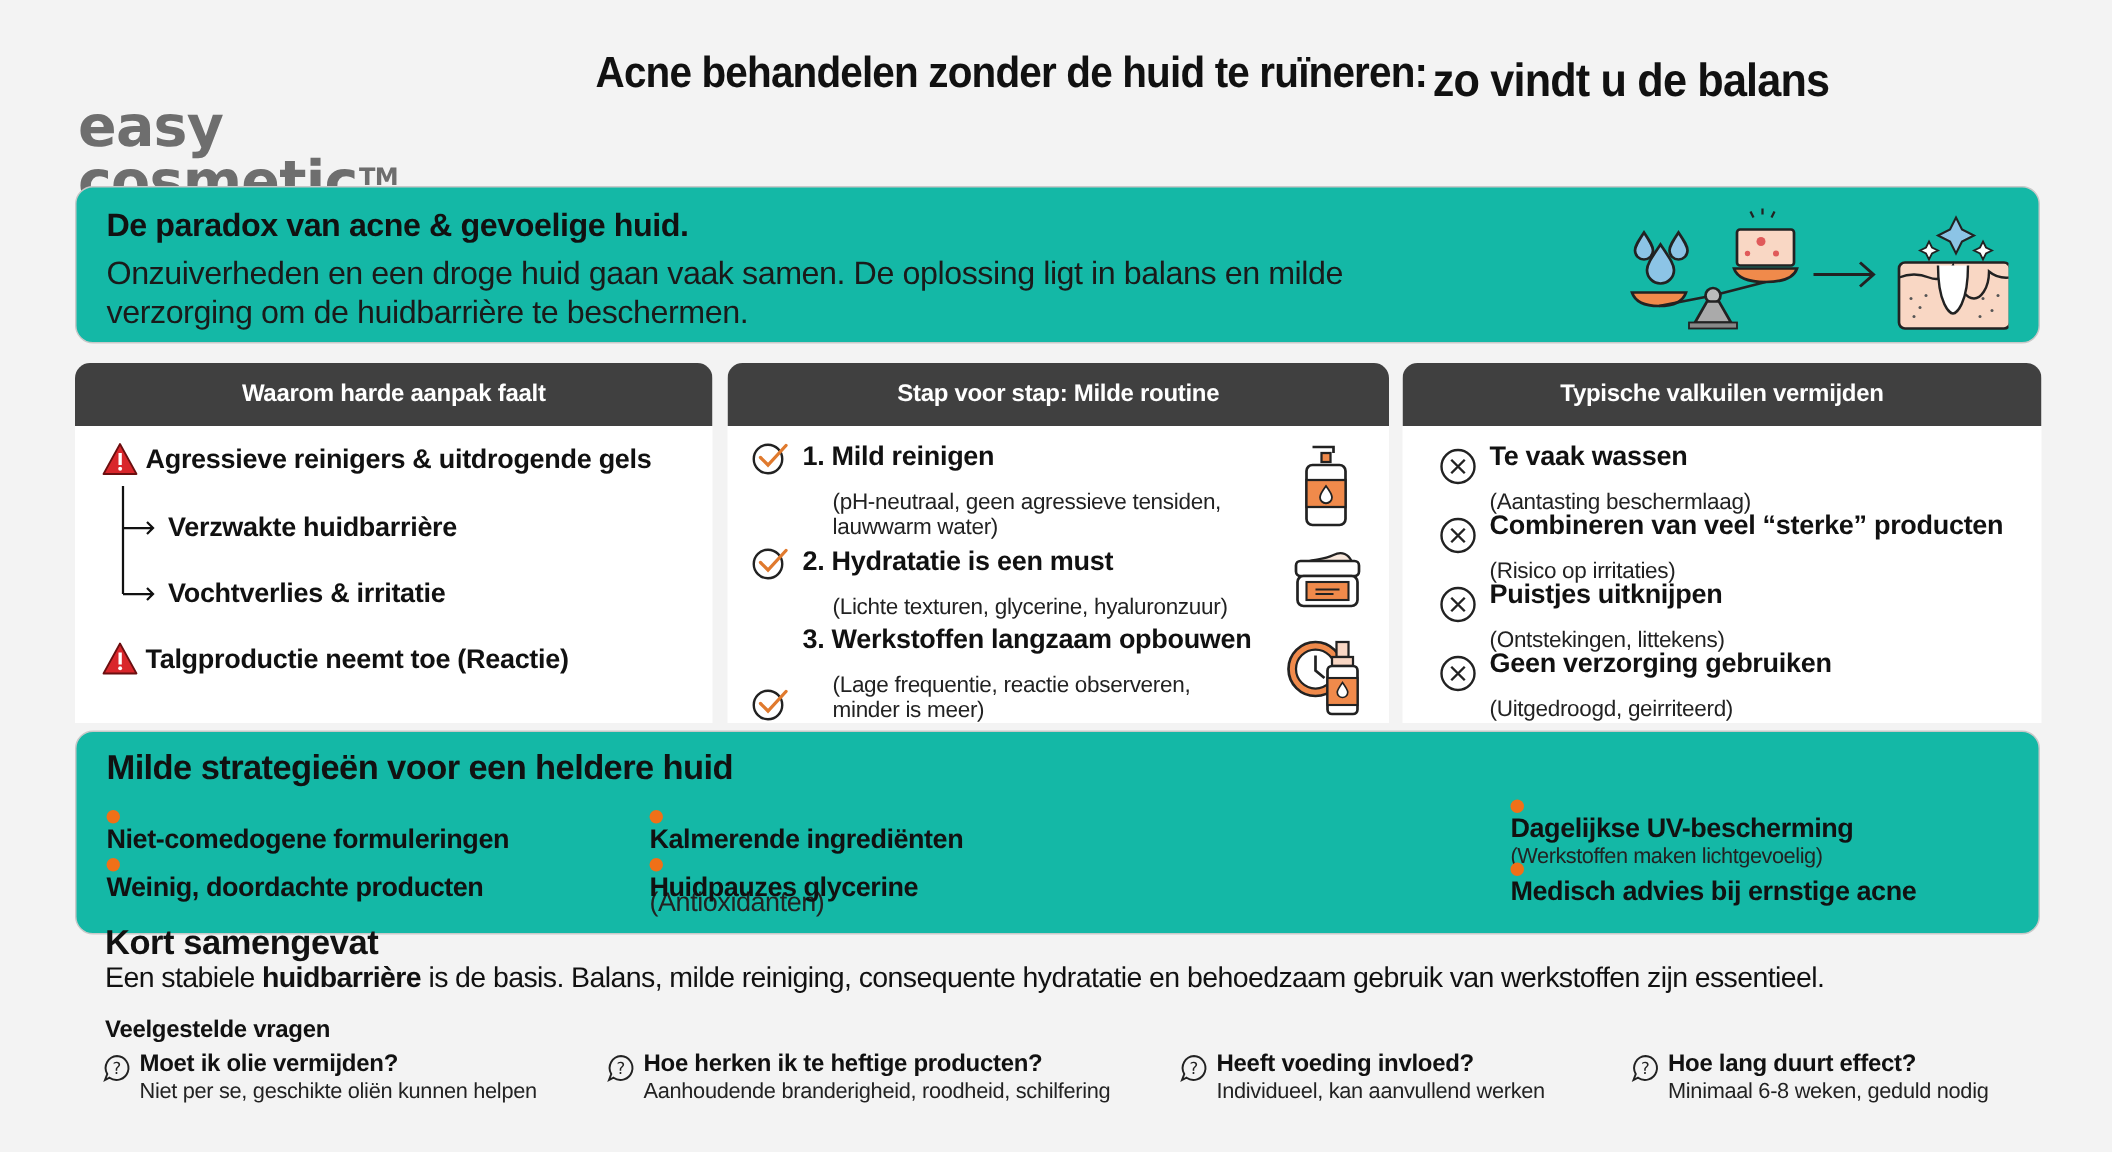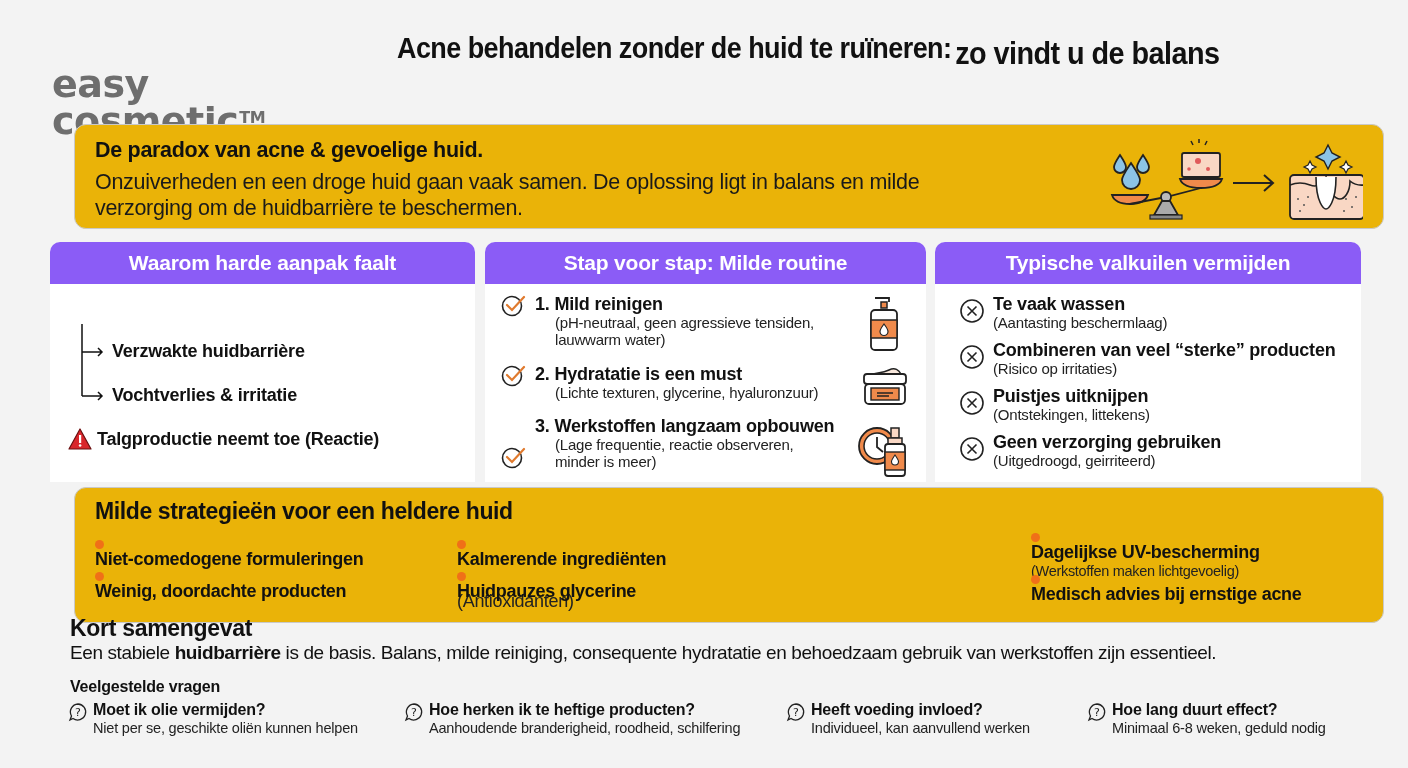--- a/index.html
+++ b/index.html
@@ -17,38 +17,38 @@
   .logo .l1 { font-size: 38px; display: block; }
   .logo .l2 { font-size: 38px; display: block; }
   .logo .tm { font-size: 16px; vertical-align: top; position: relative; top: -4px; margin-left: 1px; }
 
   
   .title { left: 397px; top: 30px; font-weight: bold; font-size: 29px; letter-spacing: -0.6px; white-space: nowrap; transform: scaleX(0.93); transform-origin: left top; }
   .title .t2 { font-size: 31px; position: relative; top: 6px; margin-left: 4px; }
 
   
   .card {
-    background: #eab308; border: 1.5px solid #c9c9c9; border-radius: 12px; margin-left: 24px;
+    background: #14b8a6; border: 1.5px solid #c9c9c9; border-radius: 12px;
   }
   .intro { left: 50px; top: 124px; width: 1310px; height: 105px; }
   .intro h2 { position: absolute; left: 20px; top: 13px; font-size: 21.5px; font-weight: bold; letter-spacing: -0.3px; }
   .intro p { position: absolute; left: 20px; top: 44px; width: 900px; font-size: 21.5px; line-height: 26px; letter-spacing: -0.3px; color: #1a1a1a; }
   .intro svg { position: absolute; right: 20px; top: 8px; }
 
   
   .col { top: 242px; height: 240px; background: #fff; border-radius: 10px 10px 0 0; overflow: hidden; }
-  .col .head { height: 42px; background: #8b5cf6; color: #fff; font-weight: bold; font-size: 21px; text-align: center; line-height: 42px; letter-spacing: -0.2px; }
+  .col .head { height: 42px; background: #404040; color: #fff; font-weight: bold; font-size: 16px; text-align: center; line-height: 42px; letter-spacing: -0.2px; }
   .c1 { left: 50px; width: 425px; }
   .c2 { left: 485px; width: 441px; }
   .c3 { left: 935px; width: 426px; }
 
   .row { position: absolute; display: flex; align-items: flex-start; }
   .c1 .txt { font-size: 18px; font-weight: bold; letter-spacing: -0.2px; white-space: nowrap; }
   .c2 .t, .c3 .t { font-size: 18px; font-weight: bold; letter-spacing: -0.2px; line-height: 20px; white-space: nowrap; }
-  .c2 .s, .c3 .s { font-size: 15px; line-height: 17px; color: #222; letter-spacing: -0.2px; }
+  .c2 .s, .c3 .s { font-size: 15px; line-height: 17px; color: #222; letter-spacing: -0.2px; margin-top: 12px; }
 
   
   .strat { left: 50px; top: 487px; width: 1310px; height: 136px; }
   .strat h2 { position: absolute; left: 20px; top: 10px; font-size: 23px; font-weight: bold; letter-spacing: -0.4px; }
   .bullet { position: absolute; display: flex; align-items: flex-start; font-size: 18px; font-weight: bold; letter-spacing: -0.3px; white-space: nowrap; flex-direction: column; }
   .bullet .dot { width: 9px; height: 9px; border-radius: 50%; background: #f07018; margin-top: 7px; margin-right: 12px; flex: none; }
   .bullet .norm { font-weight: normal; color: #222; }
   .bullet .sub { display: block; font-size: 14.5px; font-weight: normal; color: #222; line-height: 16px; }
 
   
@@ -114,20 +114,28 @@
       </g>
 
     <path d="M240 12 l4 8 8 4 -8 4 -4 8 -4 -8 -8 -4 8 -4z" fill="#8cc4e6" stroke="#222" stroke-width="1.4"></path>
     <path d="M222 28 l2 4 4 2 -4 2 -2 4 -2 -4 -4 -2 4 -2z" fill="#fff" stroke="#222" stroke-width="1.2"></path>
     <path d="M258 28 l2 4 4 2 -4 2 -2 4 -2 -4 -4 -2 4 -2z" fill="#fff" stroke="#222" stroke-width="1.2"></path>
   </svg>
 </div>
 
 <div class="abs col c1">
   <div class="head">Waarom harde aanpak faalt</div>
+  <div class="row" style="left:18px; top:54px;">
+    <svg width="24" height="22" viewBox="0 0 24 22" style="margin-right:5px;margin-top:-1px">
+        <path d="M12 1 L23 21 H1z" fill="#d9262b" stroke="#6b0f10" stroke-width="1.2" stroke-linejoin="round"></path>
+        <rect x="11" y="7" width="2.2" height="8" fill="#fff"></rect>
+        <circle cx="12.1" cy="17.5" r="1.3" fill="#fff"></circle>
+      </svg>
+    <span class="txt">Agressieve reinigers &amp; uitdrogende gels</span>
+  </div>
   <svg class="abs" style="left:30px; top:82px" width="26" height="80" viewBox="0 0 26 80">
     <path d="M2 0 V72 M2 28 H22 M18 24 l4 4 -4 4 M2 72 H22 M18 68 l4 4 -4 4" fill="none" stroke="#111" stroke-width="1.5"></path>
   </svg>
   <div class="row" style="left:62px; top:99px;">
       <span class="txt">Verzwakte huidbarrière</span>
     </div>
   <div class="row" style="left:62px; top:143px;">
       <span class="txt">Vochtverlies &amp; irritatie</span>
     </div>
   <div class="row" style="left:18px; top:187px;">

